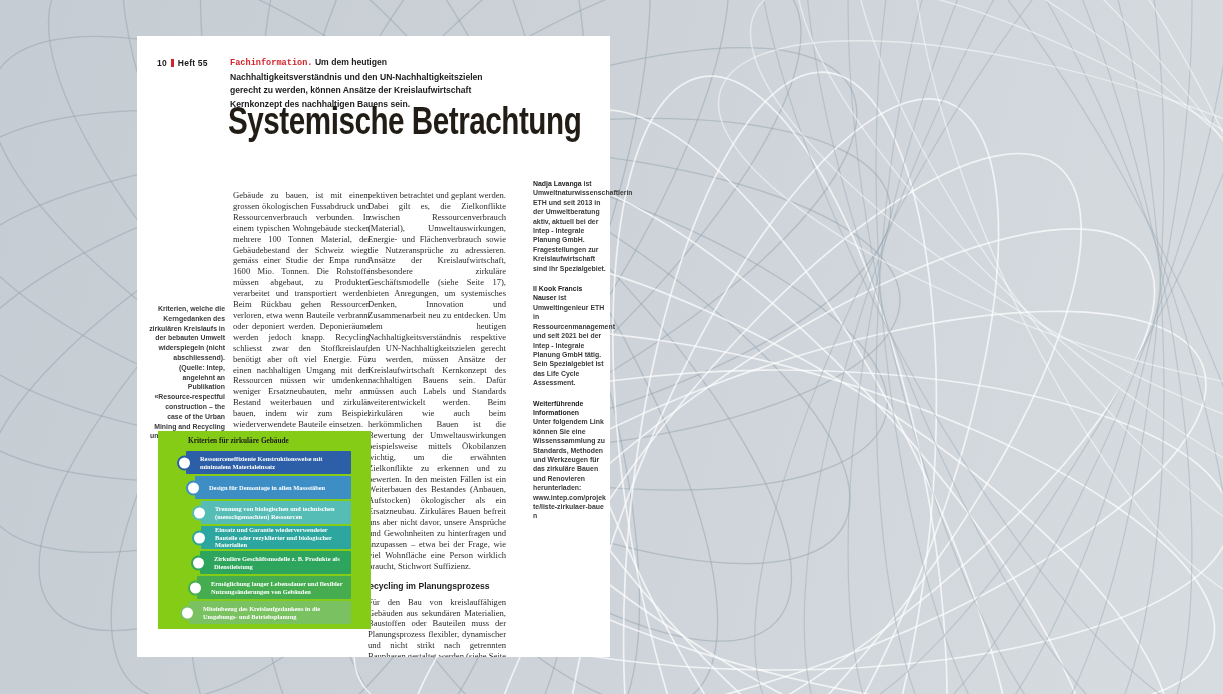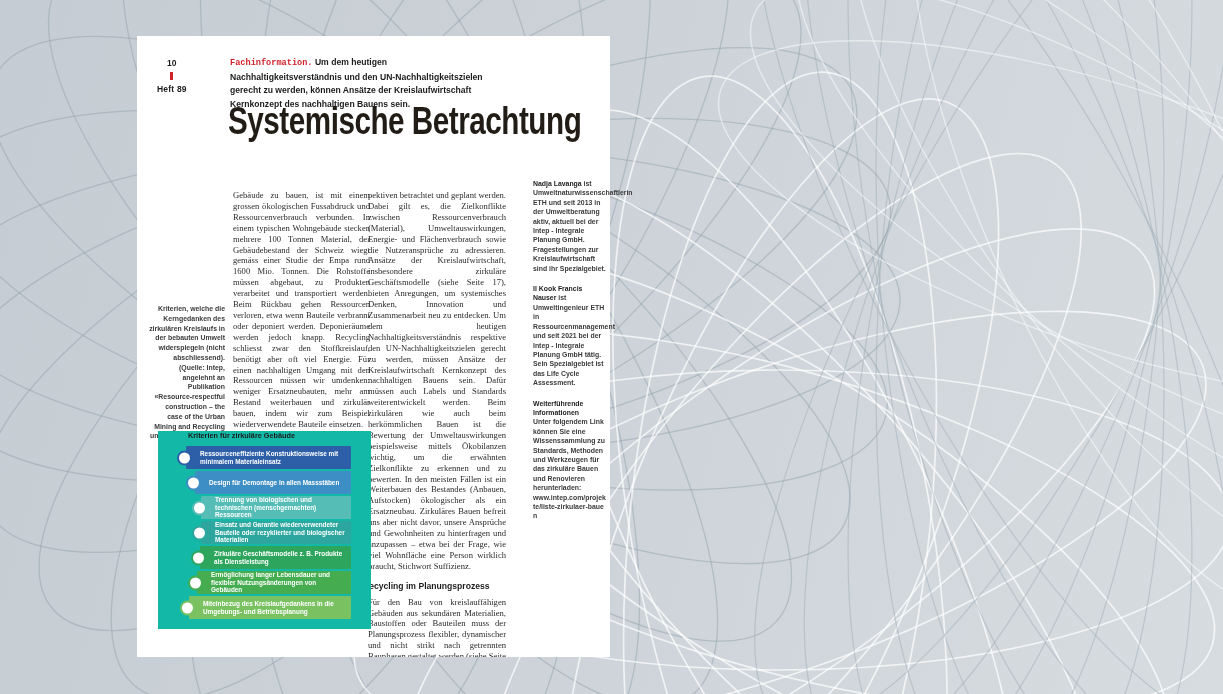--- a/index.html
+++ b/index.html
@@ -11,21 +11,21 @@
   #bg-pattern{position:absolute;left:0;top:0;z-index:0;}
   
   .page{
     position:absolute;left:137px;top:36px;width:473px;height:621px;
     background:#ffffff;z-index:2;
   }
   .page *{box-sizing:border-box;}
   .folio{
     position:absolute;left:20px;top:22px;
     font-size:8.5px;font-weight:bold;color:#1c1c1c;letter-spacing:.2px;
-    display:flex;align-items:center;gap:4px;flex-direction:column;
+    display:flex;align-items:center;gap:4px;
   }
   .folio .tick{display:inline-block;width:3px;height:8px;background:#d2232a;}
   .kicker{
     position:absolute;left:93px;top:20px;width:268px;
     font-size:8.6px;line-height:13.5px;font-weight:bold;color:#1c1c1c;
   }
   .kicker .red{color:#d2232a;font-family:Liberation Mono, monospace;}
   .main-title{
     position:absolute;left:91px;top:64px;white-space:nowrap;
     font-size:38px;font-weight:bold;color:#211d16;letter-spacing:-.6px;
@@ -49,21 +49,21 @@
   .sidebar{
     position:absolute;left:396px;top:143px;width:74px;
     font-size:6.9px;line-height:9.4px;font-weight:600;color:#3a3a3a;
   }
   .sidebar p{margin:0 0 11px 0;}
   .sidebar .bold{font-weight:bold;color:#1c1c1c;}
   .sidebar .link{color:#3a3a3a;text-decoration:none;word-break:break-all;}
   
   .infobox{
     position:absolute;left:21px;top:395px;width:213px;height:198px;
-    background:#14b8a6;
+    background:#84cc16;padding-top:5px;font-family:Liberation Serif, serif;
   }
   .infobox-title{
     font-size:7.3px;font-weight:bold;color:#1c1c1c;margin:0 0 6px 30px;
   }
   .crit-row{
     position:relative;height:23px;margin-bottom:2px;margin-right:20px;
     border-radius:1px;display:flex;align-items:center;
   }
   .crit-row .step-circle{
     position:absolute;left:-9px;top:50%;transform:translateY(-50%);
@@ -116,21 +116,21 @@
     <ellipse cx="1120" cy="220" rx="420" ry="130" fill="none" stroke="#ffffff" stroke-width="1.4" opacity="0.5" transform="rotate(42 1120 220)"></ellipse>
     <ellipse cx="1120" cy="220" rx="420" ry="130" fill="none" stroke="#ffffff" stroke-width="1.4" opacity="0.5" transform="rotate(54 1120 220)"></ellipse>
     <ellipse cx="1120" cy="220" rx="420" ry="130" fill="none" stroke="#ffffff" stroke-width="1.4" opacity="0.5" transform="rotate(66 1120 220)"></ellipse>
   </svg>
 
 <div class="page">
 
   <div class="folio">
     <span>10</span>
     <span class="tick"></span>
-    <span>Heft 89</span>
+    <span>Heft 55</span>
   </div>
 
   <div class="kicker">
     <span class="red">Fachinformation.</span><span> Um dem heutigen Nachhaltigkeitsverständnis und den UN-Nachhaltigkeitszielen gerecht zu werden, können Ansätze der Kreislaufwirtschaft Kernkonzept des nachhaltigen Bauens sein.</span>
   </div>
 
   <div class="main-title">Systemische Betrachtung</div>
 
   <div class="margin-note">Kriterien, welche die Kerngedanken des zirkulären Kreislaufs in der bebauten Umwelt widerspiegeln (nicht abschliessend). (Quelle: Intep, angelehnt an Publikation «Resource-respectful construction – the case of the Urban Mining and Recycling unit (UMAR)», F. Heisel et al. 2019)</div>
 

